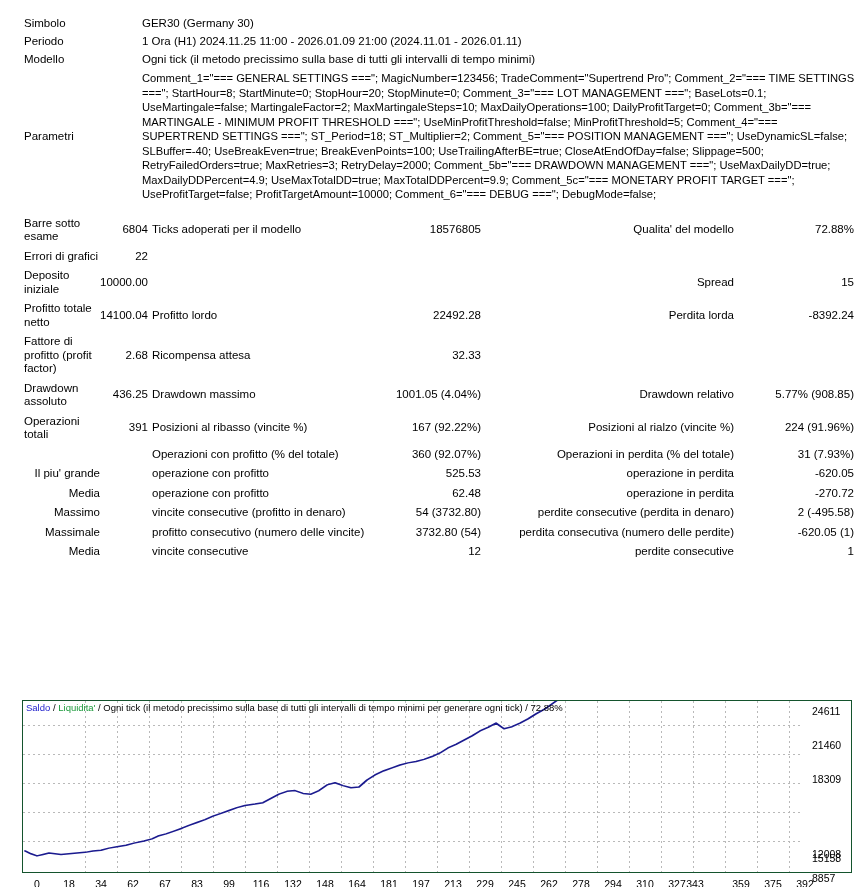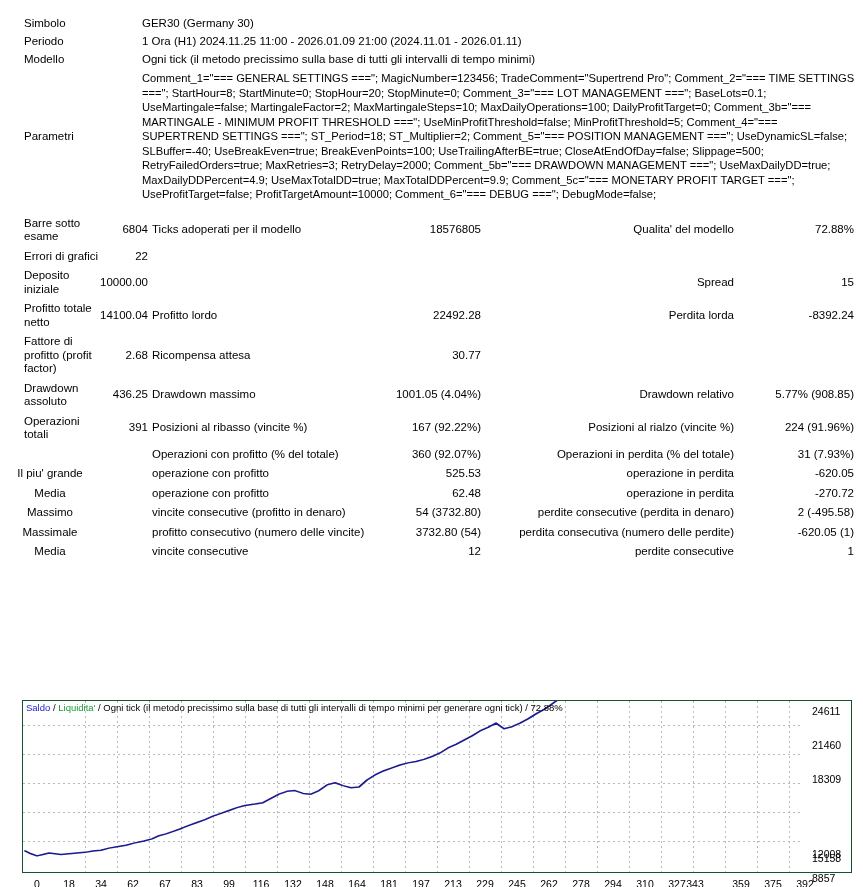--- a/index.html
+++ b/index.html
@@ -103,21 +103,21 @@
   }
   .c5 { 
     width: 248px;
     text-align: right;
   }
   .c6 { 
     width: 120px;
     text-align: right;
     padding-right: 9px !important;
   }
-  .c1.right { text-align: center; padding-left: 0 !important; width: 100px; }
+  .c1.right { text-align: right; padding-left: 0 !important; width: 100px; }
 
   
   .chart-wrap {
     position: absolute;
     left: 22px;
     top: 686px;
     width: 830px;
     height: 173px;
     border: 1px solid #14532d;
     background: #ffffff;
@@ -230,21 +230,21 @@
       <td class="c2">14100.04</td>
       <td class="c3">Profitto lordo</td>
       <td class="c4">22492.28</td>
       <td class="c5">Perdita lorda</td>
       <td class="c6">-8392.24</td>
     </tr>
     <tr>
       <td class="c1">Fattore di profitto (profit factor)</td>
       <td class="c2">2.68</td>
       <td class="c3">Ricompensa attesa</td>
-      <td class="c4">30.77</td>
+      <td class="c4">32.33</td>
       <td class="c5"></td>
       <td class="c6"></td>
     </tr>
     <tr>
       <td class="c1">Drawdown assoluto</td>
       <td class="c2">436.25</td>
       <td class="c3">Drawdown massimo</td>
       <td class="c4">1001.05 (4.04%)</td>
       <td class="c5">Drawdown relativo</td>
       <td class="c6">5.77% (908.85)</td>

